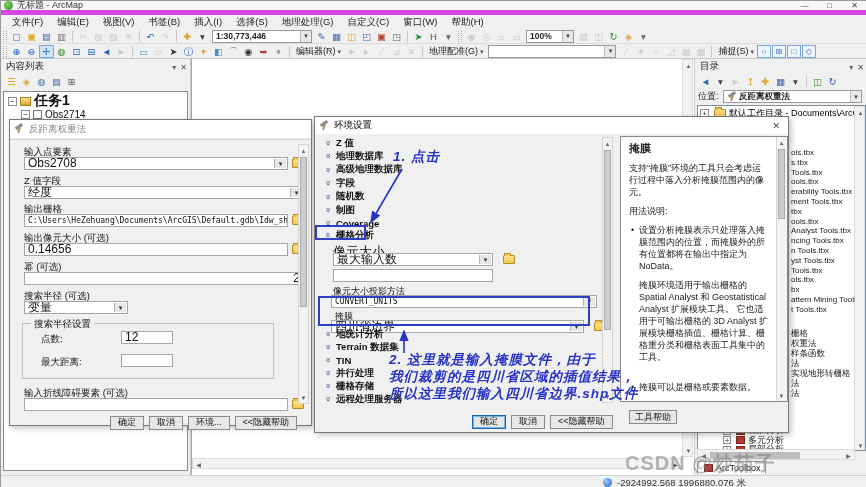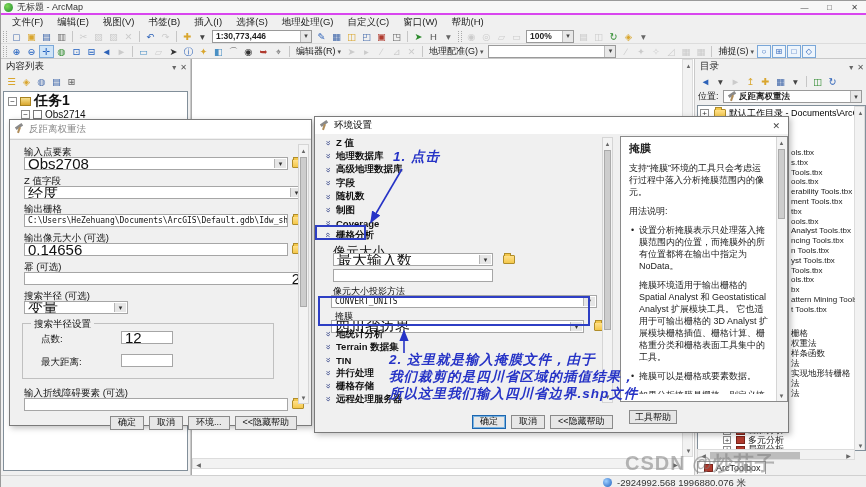--- a/index.html
+++ b/index.html
@@ -3,21 +3,21 @@
 <meta charset="utf-8">
 <style>
   * { margin:0; padding:0; box-sizing:border-box; }
   html,body { width:866px; height:487px; overflow:hidden; }
   body { font-family:"Liberation Sans","DejaVu Sans",sans-serif; background:#f0f0f0; position:relative;
          -webkit-font-smoothing:antialiased; }
   #app { position:absolute; inset:0; width:866px; height:487px; background:#f0f0f0; border:1px solid #9a9a9a; }
 
   
   .titlebar { position:absolute; left:0; top:0; width:866px; height:14px; background:#f7f7f7;
-              display:flex; align-items:center; padding-left:3px; border-bottom:2px solid #d946ef; }
+              display:flex; align-items:center; padding-left:3px; border-bottom:5px solid #d946ef; }
   .appicon { width:9px; height:9px; border-radius:50%; background:radial-gradient(circle at 35% 35%,#7ed957,#1f8a2f); margin-right:4px; }
   .title { font-size:9px; color:#333; }
   .winctrl { margin-left:auto; display:flex; height:14px; }
   .wbtn { width:25px; height:14px; display:flex; align-items:center; justify-content:center; font-size:8px; color:#444; }
   .menubar { position:absolute; left:0; top:14px; width:866px; height:14px; background:#f0f0f0; display:flex; align-items:center; padding-left:4px; }
   .menuitem { font-size:9.5px; color:#222; padding:0 7px; }
   .toolbar { position:absolute; left:0; width:866px; height:15px; background:#f0f0f0; display:flex; align-items:center; border-bottom:1px solid #dcdcdc; }
   #tb1 { top:28px; } #tb2 { top:43px; border-bottom:1px solid #c8c8c8; }
   .grip { width:4px; height:11px; margin:0 2px; border-left:1px dotted #aaa; border-right:1px dotted #aaa; }
   .icons { display:flex; align-items:center; }
@@ -76,21 +76,21 @@
   #statusbar { position:absolute; left:0; top:474px; width:866px; height:13px; background:#f0f0f0; border-top:1px solid #d0d0d0;
                font-size:9.5px; color:#333; }
   #coords { position:absolute; left:616px; top:1px; }
   #coordicon { position:absolute; left:602px; top:2px; width:9px; height:9px; border-radius:50%; background:radial-gradient(circle at 35% 35%,#9fd0ff,#1f5fbf); }
 
   
   .dialog { position:absolute; background:#f0f0f0; border:1px solid #7a7a7a; box-shadow:2px 2px 6px rgba(0,0,0,.25); }
   .dtitle { height:18px; background:#fff; display:flex; align-items:center; padding:0 4px; font-size:9.5px; }
   .dtitle .t { margin-left:3px; }
   .lbl { position:absolute; font-size:9.5px; color:#111; white-space:nowrap; }
-  .tf { position:absolute; height:13px; background:#fff; border:1px solid #a6a6a6; font-size:15px; line-height:11px; color:#111;
+  .tf { position:absolute; height:13px; background:#fff; border:1px solid #a6a6a6; font-size:12px; line-height:11px; color:#111;
         padding:0 3px; white-space:nowrap; overflow:hidden; }
   .tf.mono { font-family:"DejaVu Sans Mono",monospace; font-size:8px; }
   .dropbtn { position:absolute; right:1px; top:1px; bottom:1px; width:12px; background:#e6e6e6; border-left:1px solid #b5b5b5;
              display:flex; align-items:center; justify-content:center; }
   .dropbtn::before { content:"▾"; font-size:7px; color:#333; }
   .folderbtn { position:absolute; width:16px; height:14px; display:flex; align-items:center; justify-content:center; }
   .btn { position:absolute; height:14px; background:#e7e7e7; border:1px solid #8a8a8a; font-size:9px; color:#111;
          display:flex; align-items:center; justify-content:center; white-space:nowrap; }
   .btnrow .btn { position:static; display:inline-flex; margin-right:5px; padding:0 7px; height:14px; }
   .btn.focused { border:1px solid #1c66b0; box-shadow:inset 0 0 0 1px #7ab3e0; }
@@ -103,21 +103,21 @@
   .envcat { position:absolute; display:flex; align-items:center; height:12px; }
   .chev { font-size:9px; color:#3b4a8c; display:inline-block; transform:rotate(-90deg); margin-right:4px; width:9px; text-align:center; }
   .chev.up { transform:rotate(90deg); }
   .envcat .cl { font-size:9.5px; font-weight:bold; color:#111; white-space:nowrap; }
   #help-panel { position:absolute; left:305px; top:19px; width:168px; height:266px; background:#fff; border:1px solid #8a8a8a; overflow:hidden; }
   #help-inner { position:absolute; left:8px; top:5px; width:140px; height:252px; overflow:hidden; font-size:9px; line-height:12px; color:#222; }
   #help-inner .ht { font-size:11px; font-weight:bold; margin-bottom:8px; }
   #help-inner .p { margin-bottom:7px; }
   #help-inner .b { margin-bottom:7px; padding-left:10px; position:relative; }
   #help-inner .b::before { content:"•"; position:absolute; left:2px; }
-  #help-inner .i { margin-bottom:7px; padding-left:10px; }
+  #help-inner .i { margin-bottom:18px; padding-left:10px; }
 
   
   .bluebox { position:absolute; border:2px solid #2e3fc4; z-index:25; }
   .note { position:absolute; z-index:40; color:#2633c6; font-weight:bold; font-style:italic; font-size:13.5px; letter-spacing:1px; line-height:17px; white-space:nowrap; }
   #arrows { position:absolute; left:0; top:0; width:866px; height:487px; z-index:38; pointer-events:none; }
   #watermark { position:absolute; left:624px; top:449px; z-index:60; font-size:20px; font-weight:bold; color:rgba(125,125,125,.55); letter-spacing:1px; white-space:nowrap; }
 </style>
 </head>
 <body>
 

